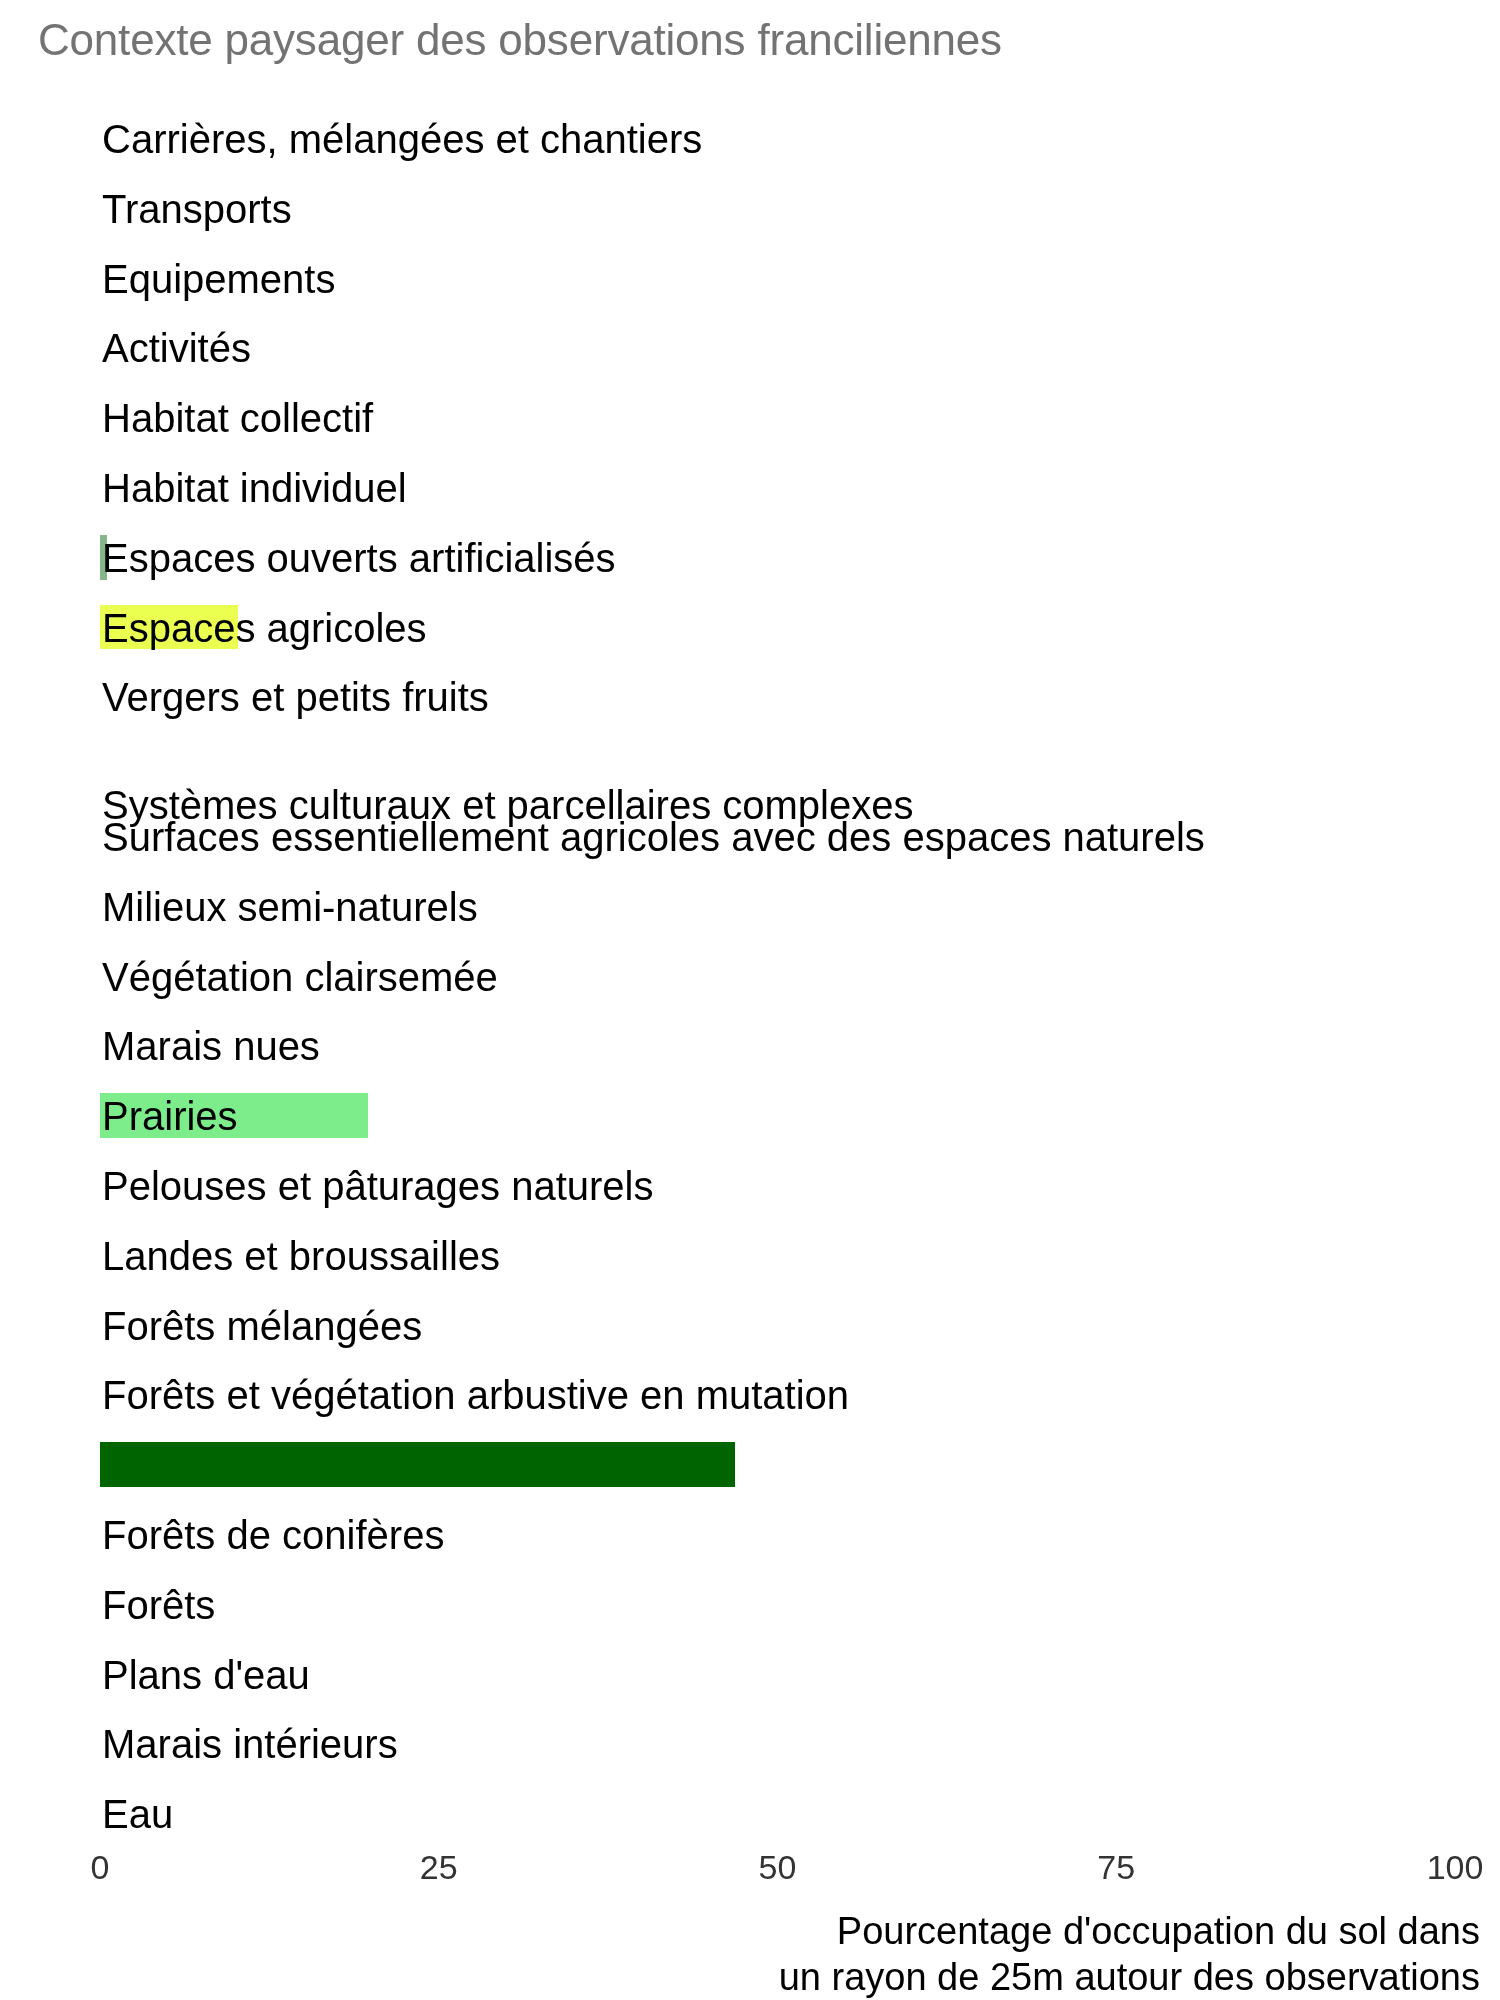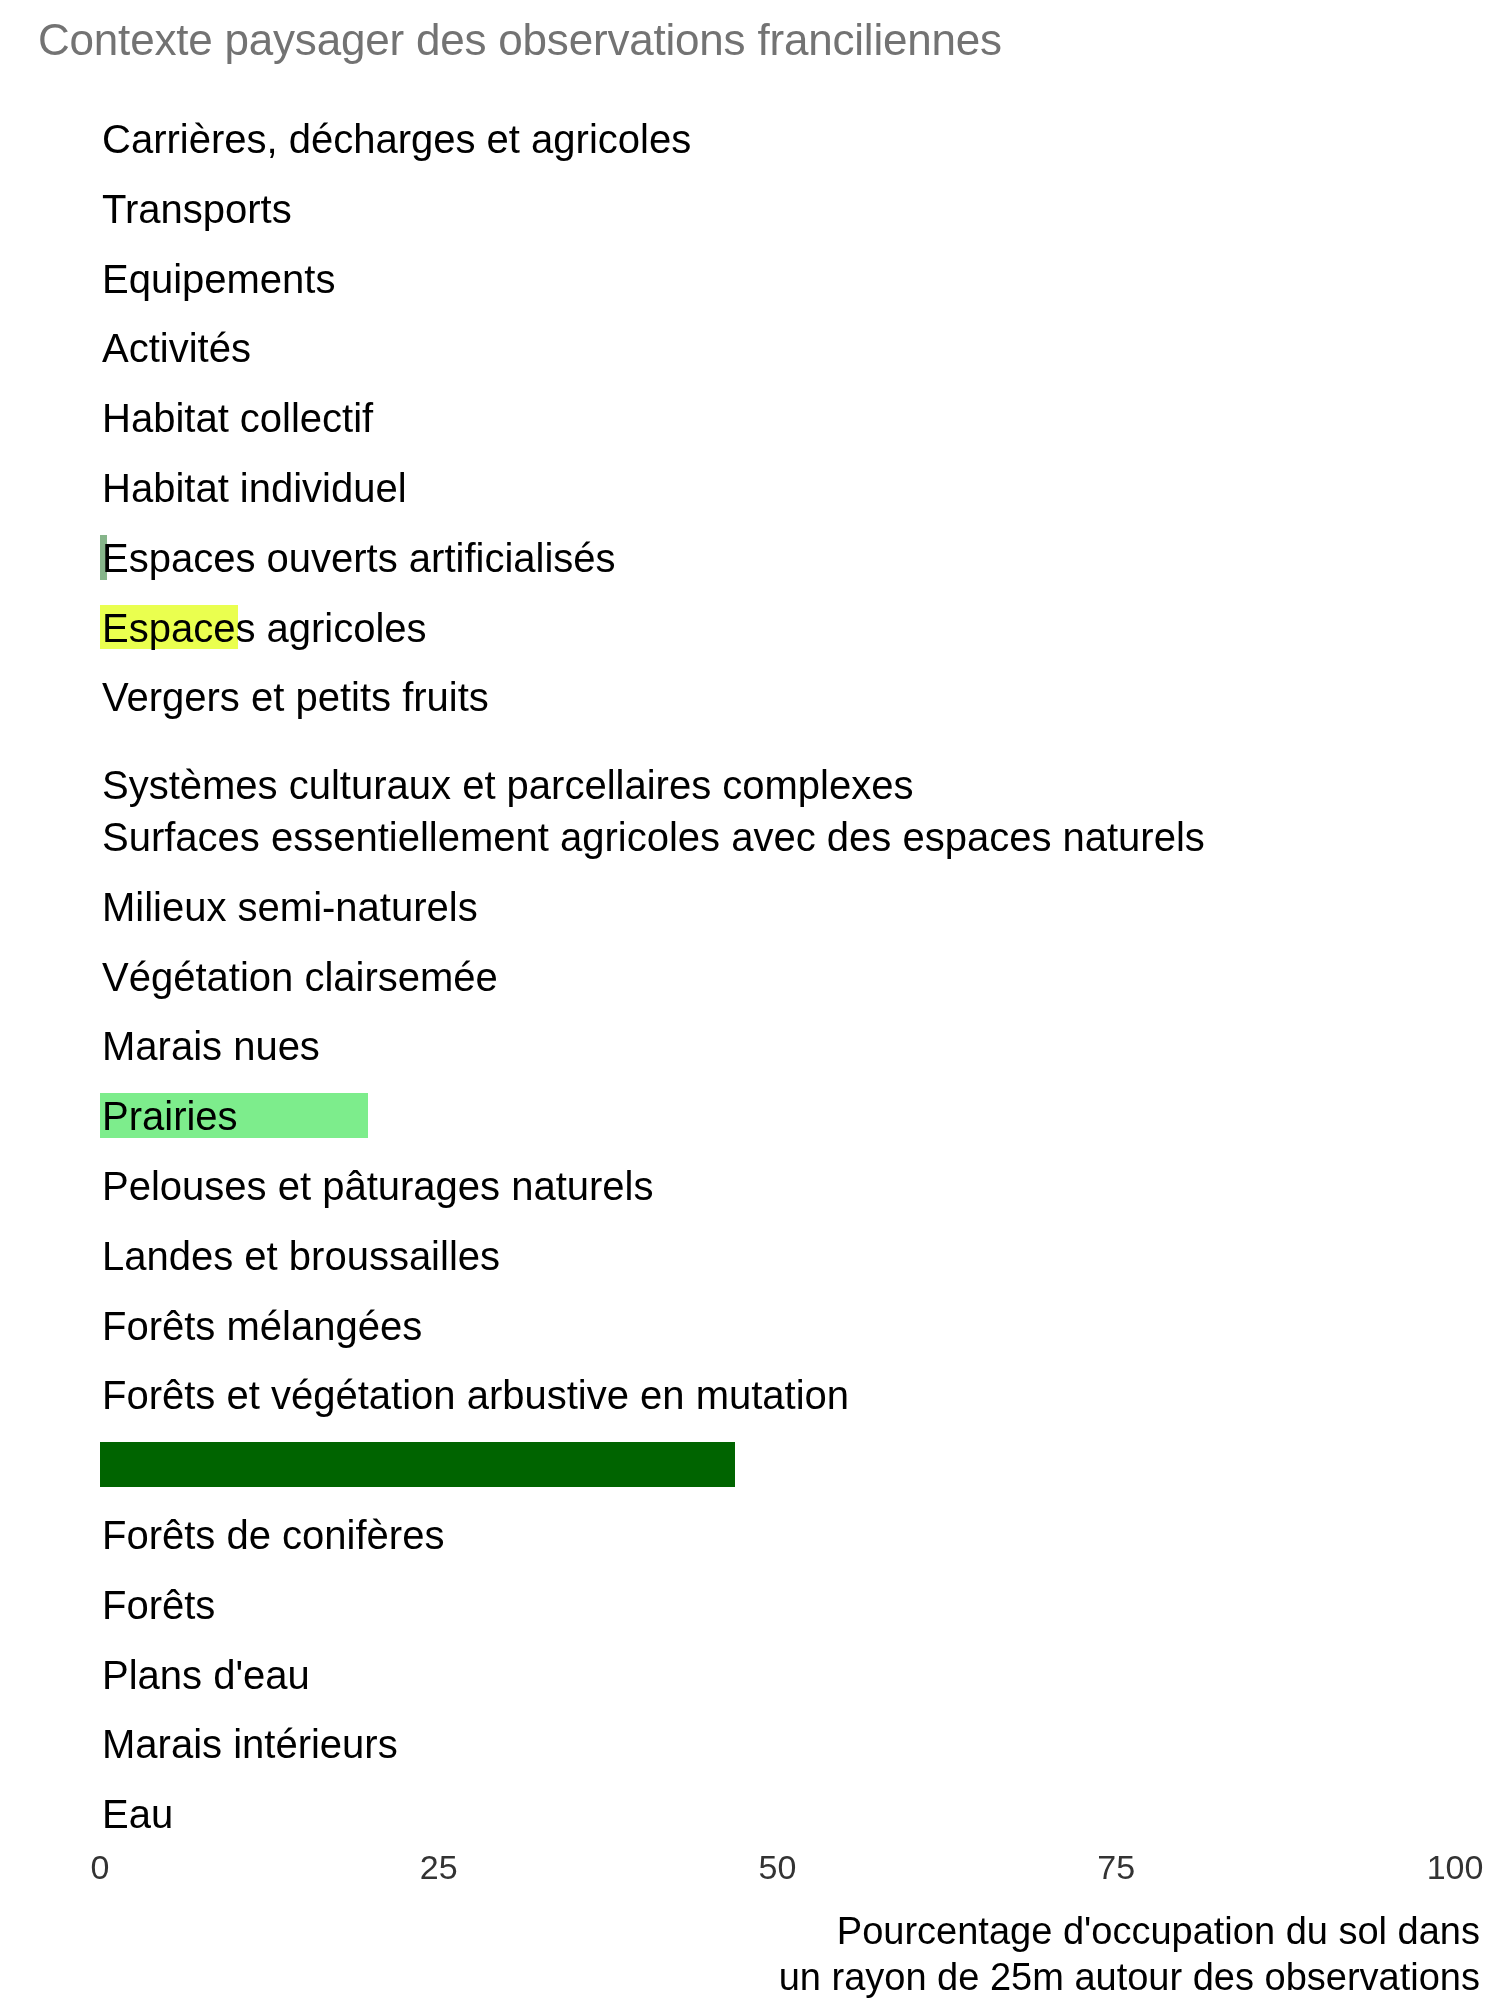--- a/index.html
+++ b/index.html
@@ -93,21 +93,21 @@
 </head>
 <body>
 
 <div class="chart-wrap">
 
   <div class="chart-title">Contexte paysager des observations franciliennes</div>
 
   <div class="plot" id="plot">
       <div class="row" style="top: 0px; height: 69.8px;">
         <div class="bar" style="width: 0px; background: rgb(255, 255, 255); height: 44.672px; top: 11.168px;"></div>
-        <div class="row-label" style="height: 69.8px; line-height: 69.8px;">Carrières, décharges et agricoles</div>
+        <div class="row-label" style="height: 69.8px; line-height: 69.8px;">Carrières, mélangées et chantiers</div>
       </div>
       <div class="row" style="top: 69.8px; height: 69.8px;">
         <div class="bar" style="width: 0px; background: rgb(255, 255, 255); height: 44.672px; top: 11.168px;"></div>
         <div class="row-label" style="height: 69.8px; line-height: 69.8px;">Transports</div>
       </div>
       <div class="row" style="top: 139.6px; height: 69.8px;">
         <div class="bar" style="width: 0px; background: rgb(255, 255, 255); height: 44.672px; top: 11.168px;"></div>
         <div class="row-label" style="height: 69.8px; line-height: 69.8px;">Equipements</div>
       </div>
       <div class="row" style="top: 209.4px; height: 69.8px;">
@@ -127,21 +127,21 @@
         <div class="row-label" style="height: 69.8px; line-height: 69.8px;">Espaces ouverts artificialisés</div>
       </div>
       <div class="row" style="top: 488.6px; height: 69.8px;">
         <div class="bar" style="width: 138.21px; background: rgb(234, 255, 79); height: 44.672px; top: 11.168px;"></div>
         <div class="row-label" style="height: 69.8px; line-height: 69.8px;">Espaces agricoles</div>
       </div>
       <div class="row" style="top: 558.4px; height: 69.8px;">
         <div class="bar" style="width: 0px; background: rgb(255, 255, 255); height: 44.672px; top: 11.168px;"></div>
         <div class="row-label" style="height: 69.8px; line-height: 69.8px;">Vergers et petits fruits</div>
       </div>
-      <div class="row" style="top: 646px; height: 69.8px;">
+      <div class="row" style="top: 666px; height: 69.8px;">
         <div class="bar" style="width: 0px; background: rgb(255, 255, 255); height: 44.672px; top: 11.168px;"></div>
         <div class="row-label" style="height: 69.8px; line-height: 69.8px;">Systèmes culturaux et parcellaires complexes</div>
       </div>
       <div class="row" style="top: 698px; height: 69.8px;">
         <div class="bar" style="width: 0px; background: rgb(255, 255, 255); height: 44.672px; top: 11.168px;"></div>
         <div class="row-label" style="height: 69.8px; line-height: 69.8px;">Surfaces essentiellement agricoles avec des espaces naturels</div>
       </div>
       <div class="row" style="top: 767.8px; height: 69.8px;">
         <div class="bar" style="width: 0px; background: rgb(255, 255, 255); height: 44.672px; top: 11.168px;"></div>
         <div class="row-label" style="height: 69.8px; line-height: 69.8px;">Milieux semi-naturels</div>

